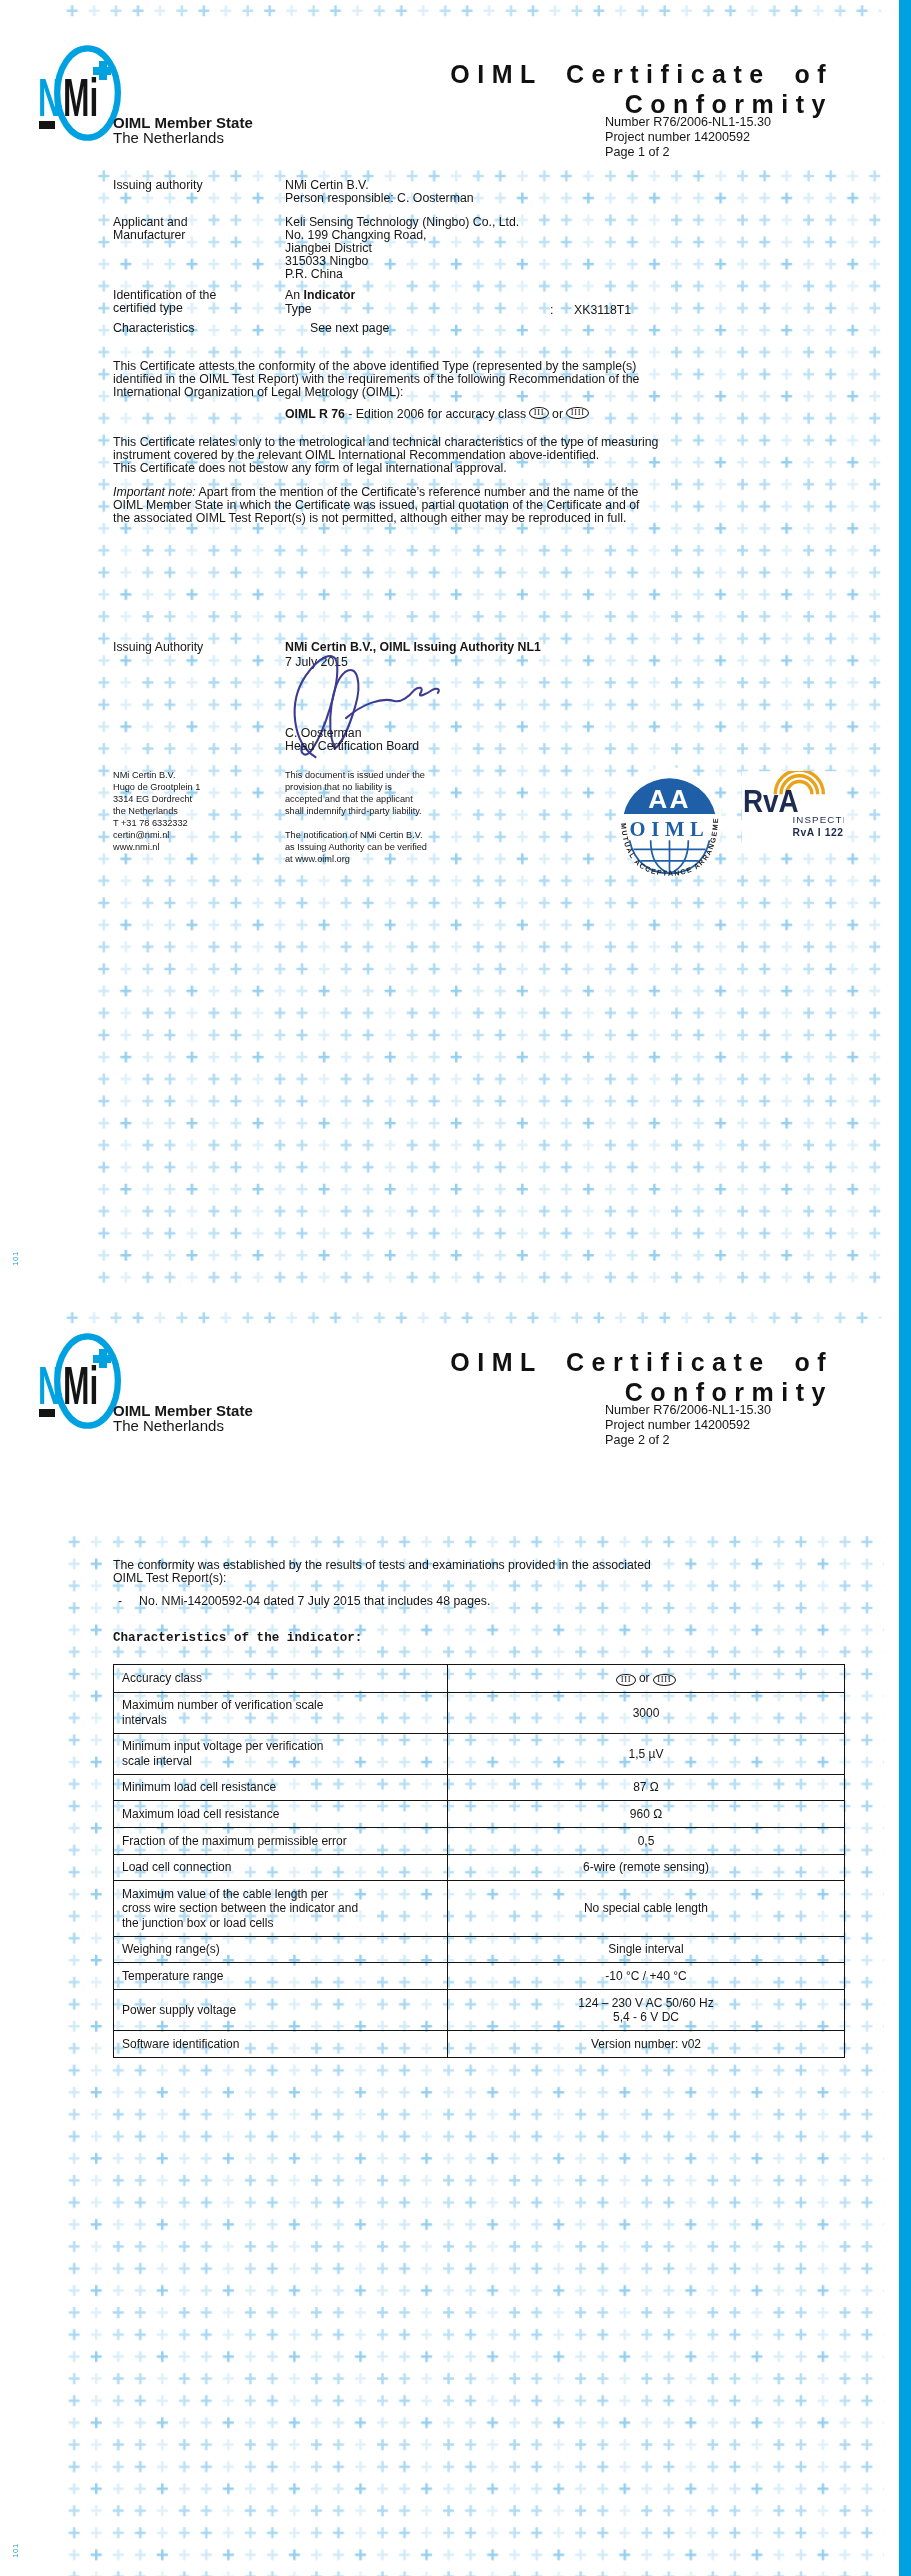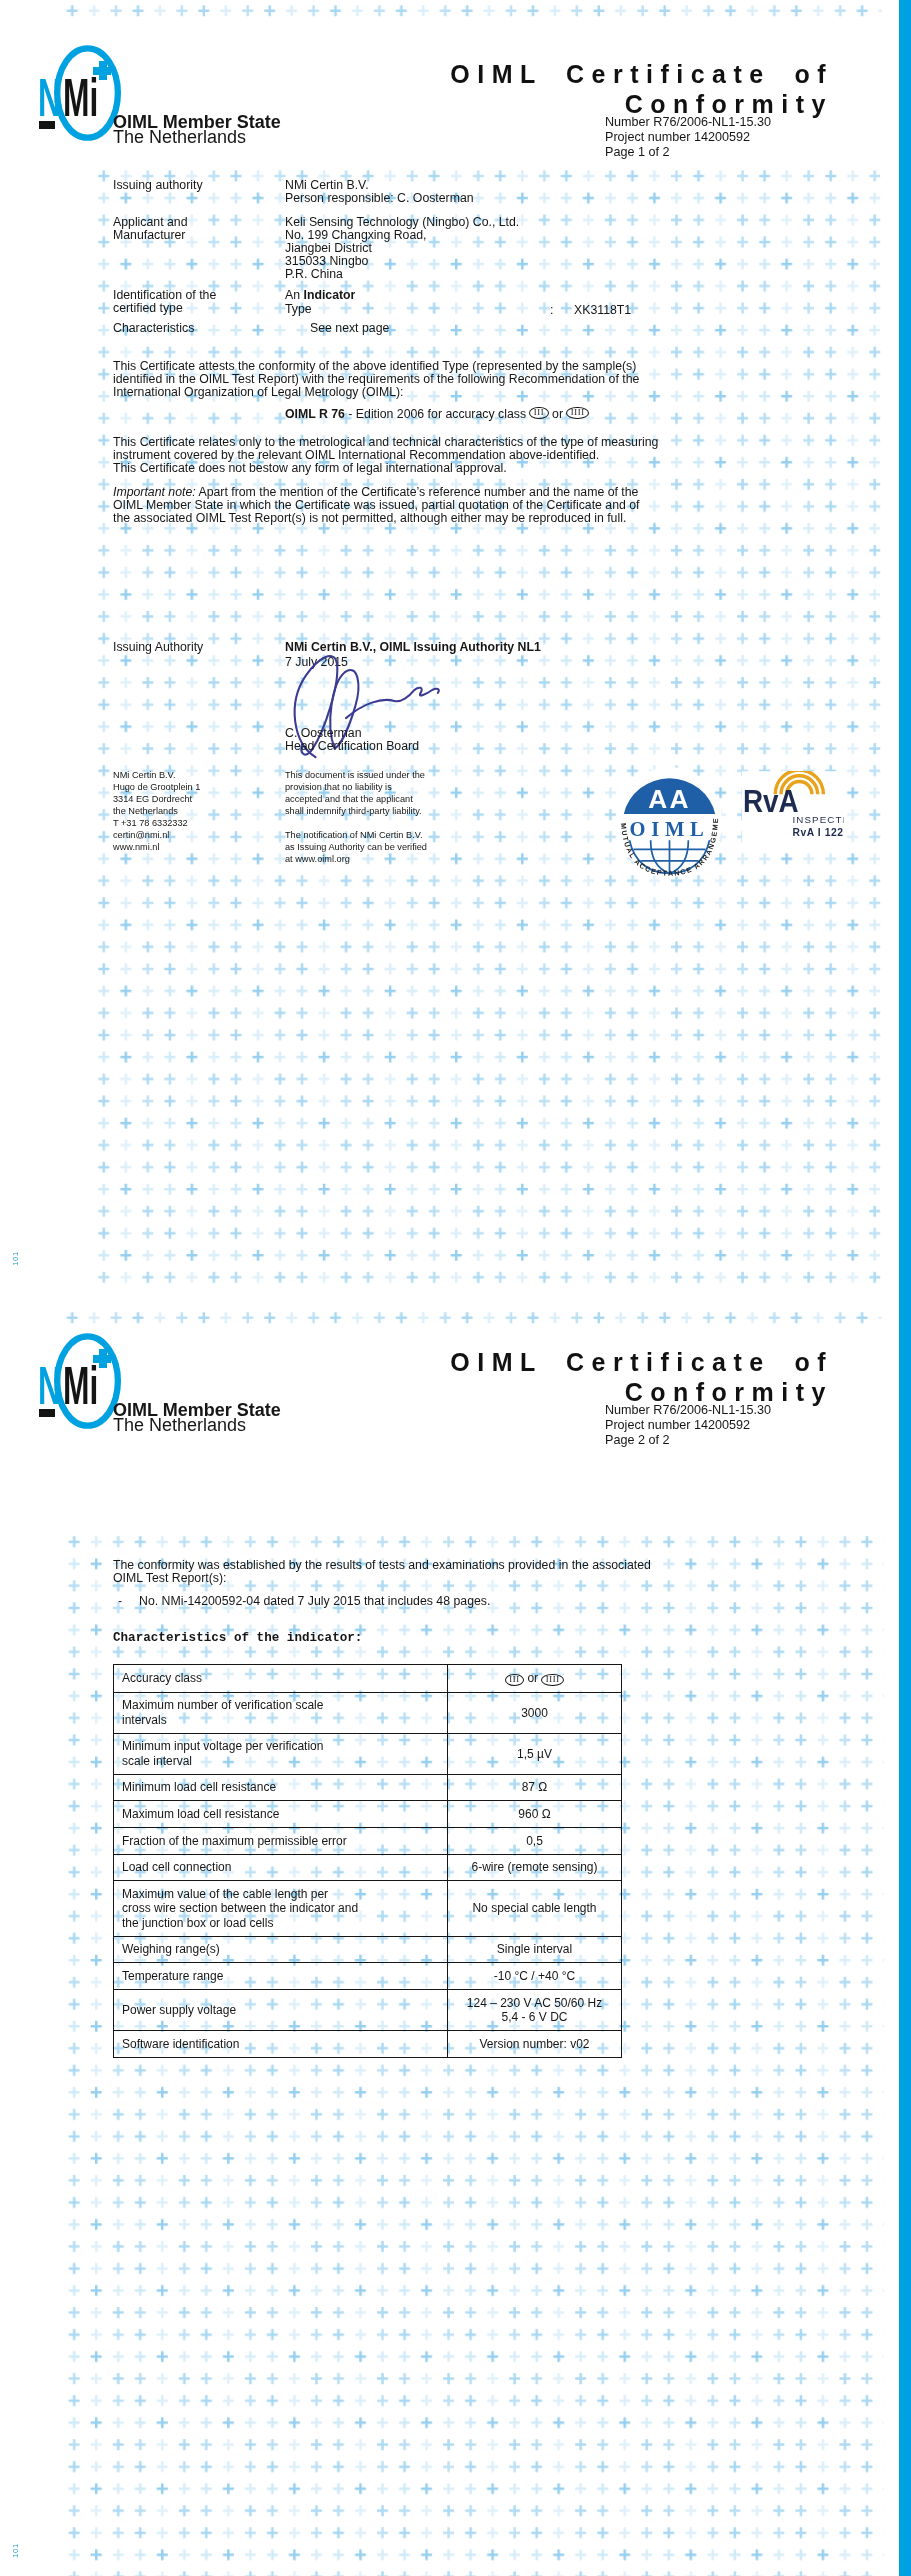--- a/index.html
+++ b/index.html
@@ -20,41 +20,41 @@
            color:#00a1e0; transform:scaleX(0.60); transform-origin:left top; }
   .nmi-mi { position:absolute; left:26px; top:26px; font-size:53px; line-height:53px; font-weight:bold;
             color:#141414; transform:scaleX(0.60); transform-origin:left top; }
   .nmi-underscore { position:absolute; left:1.7px; top:76px; width:16px; height:7.5px; background:#141414; }
   .nmi-plus-h { position:absolute; left:56px; top:22px; width:18.4px; height:7.5px; background:#00a1e0; }
   .nmi-plus-v { position:absolute; left:62px; top:16px; width:7.5px; height:19px; background:#00a1e0; }
 
   
   .doc-title { position:absolute; left:373px; top:59px; width:460px; text-align:right;
                font-size:25px; font-weight:bold; line-height:30px; letter-spacing:7.5px; word-spacing:9.2px; color:#111; }
-  .member-block { position:absolute; left:113px; top:115px; font-size:18px; line-height:15px; }
+  .member-block { position:absolute; left:113px; top:115px; font-size:15px; line-height:15px; }
   .member-block .b { font-weight:bold; }
   .num-block { position:absolute; left:605px; top:115px; font-size:12.6px; line-height:15px; }
 
   .lbl  { position:absolute; left:113px; font-size:12.3px; line-height:13px; }
   .val  { position:absolute; left:285px; font-size:12.3px; line-height:13px; }
   .para { position:absolute; left:113px; width:734px; font-size:12.3px; line-height:13px; }
   .b { font-weight:bold; }
   .i { font-style:italic; }
 
   .oval { display:inline-block; border:1.1px solid #151515; border-radius:50%; padding:0 3.4px 0.6px 3.4px;
           font-family:"Liberation Serif", serif; font-size:8.6px; line-height:9.8px; letter-spacing:0.6px; }
   .oval-raised { vertical-align:3.4px; }
 
   .footer-col { position:absolute; font-size:9.2px; line-height:12px; }
 
   .side-code { position:absolute; left:8px; top:1254px; font-size:7.5px; color:#1f97d4; letter-spacing:0.6px;
                transform:rotate(-90deg); transform-origin:center; }
 
   
-  .char-table { position:absolute; left:113px; top:376px; width:509px; border-collapse:collapse;
+  .char-table { position:absolute; left:113px; top:376px; width:732px; border-collapse:collapse;
                 font-size:12px; }
   .char-table td { border:1.1px solid #151515; padding:5.7px 8px; line-height:14.3px; vertical-align:middle; }
   .char-table { border:1.7px solid #151515; }
   td.tl { width:317px; text-align:left; }
   td.tv { text-align:center; }
 </style>
 </head>
 <body>
 
 <svg width="0" height="0" style="position:absolute" aria-hidden="true">

